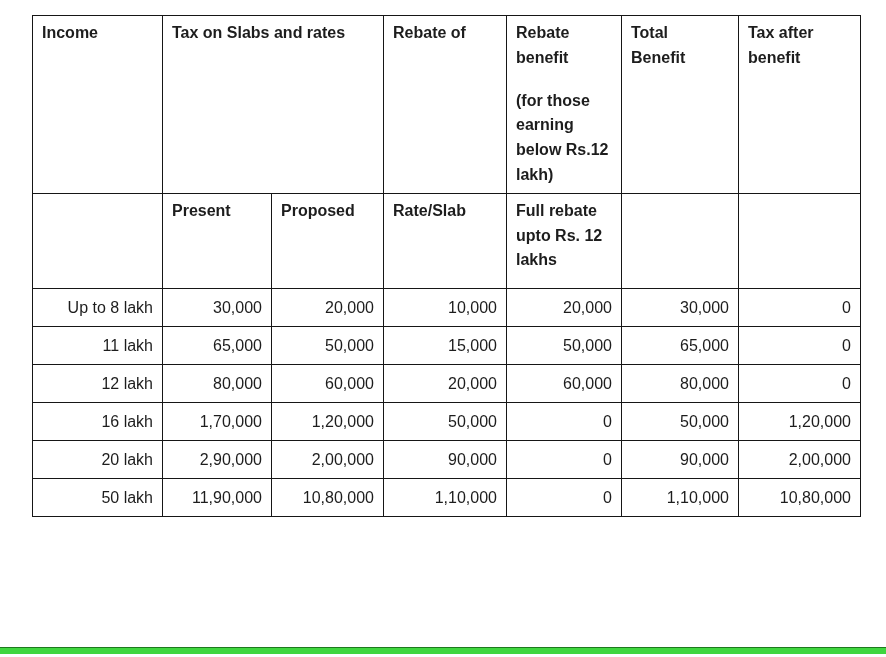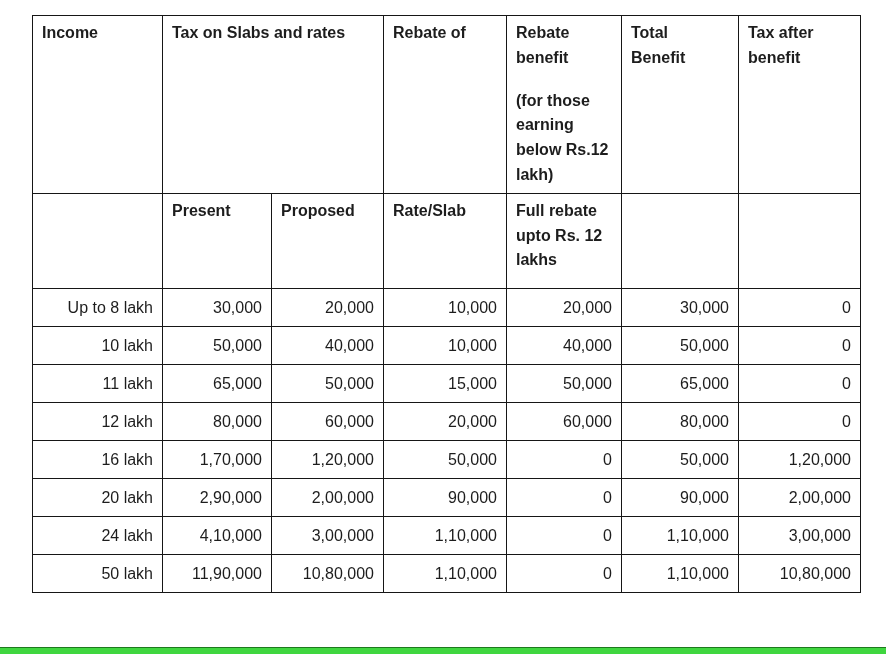--- a/index.html
+++ b/index.html
@@ -89,29 +89,20 @@
       <tr>
         <td>Up to 8 lakh</td>
         <td>30,000</td>
         <td>20,000</td>
         <td>10,000</td>
         <td>20,000</td>
         <td class="red-value">30,000</td>
         <td>0</td>
       </tr>
       <tr>
-        <td>10 lakh</td>
-        <td>50,000</td>
-        <td>40,000</td>
-        <td>10,000</td>
-        <td>40,000</td>
-        <td class="red-value">50,000</td>
-        <td>0</td>
-      </tr>
-      <tr>
         <td>11 lakh</td>
         <td>65,000</td>
         <td>50,000</td>
         <td>15,000</td>
         <td>50,000</td>
         <td class="red-value">65,000</td>
         <td>0</td>
       </tr>
       <tr>
         <td>12 lakh</td>
@@ -134,29 +125,20 @@
       <tr>
         <td>20 lakh</td>
         <td>2,90,000</td>
         <td>2,00,000</td>
         <td>90,000</td>
         <td>0</td>
         <td class="red-value">90,000</td>
         <td>2,00,000</td>
       </tr>
       <tr>
-        <td>24 lakh</td>
-        <td>4,10,000</td>
-        <td>3,00,000</td>
-        <td>1,10,000</td>
-        <td>0</td>
-        <td class="red-value">1,10,000</td>
-        <td>3,00,000</td>
-      </tr>
-      <tr>
         <td>50 lakh</td>
         <td>11,90,000</td>
         <td>10,80,000</td>
         <td>1,10,000</td>
         <td>0</td>
         <td class="red-value">1,10,000</td>
         <td>10,80,000</td>
       </tr>
     </tbody>
 </table>

